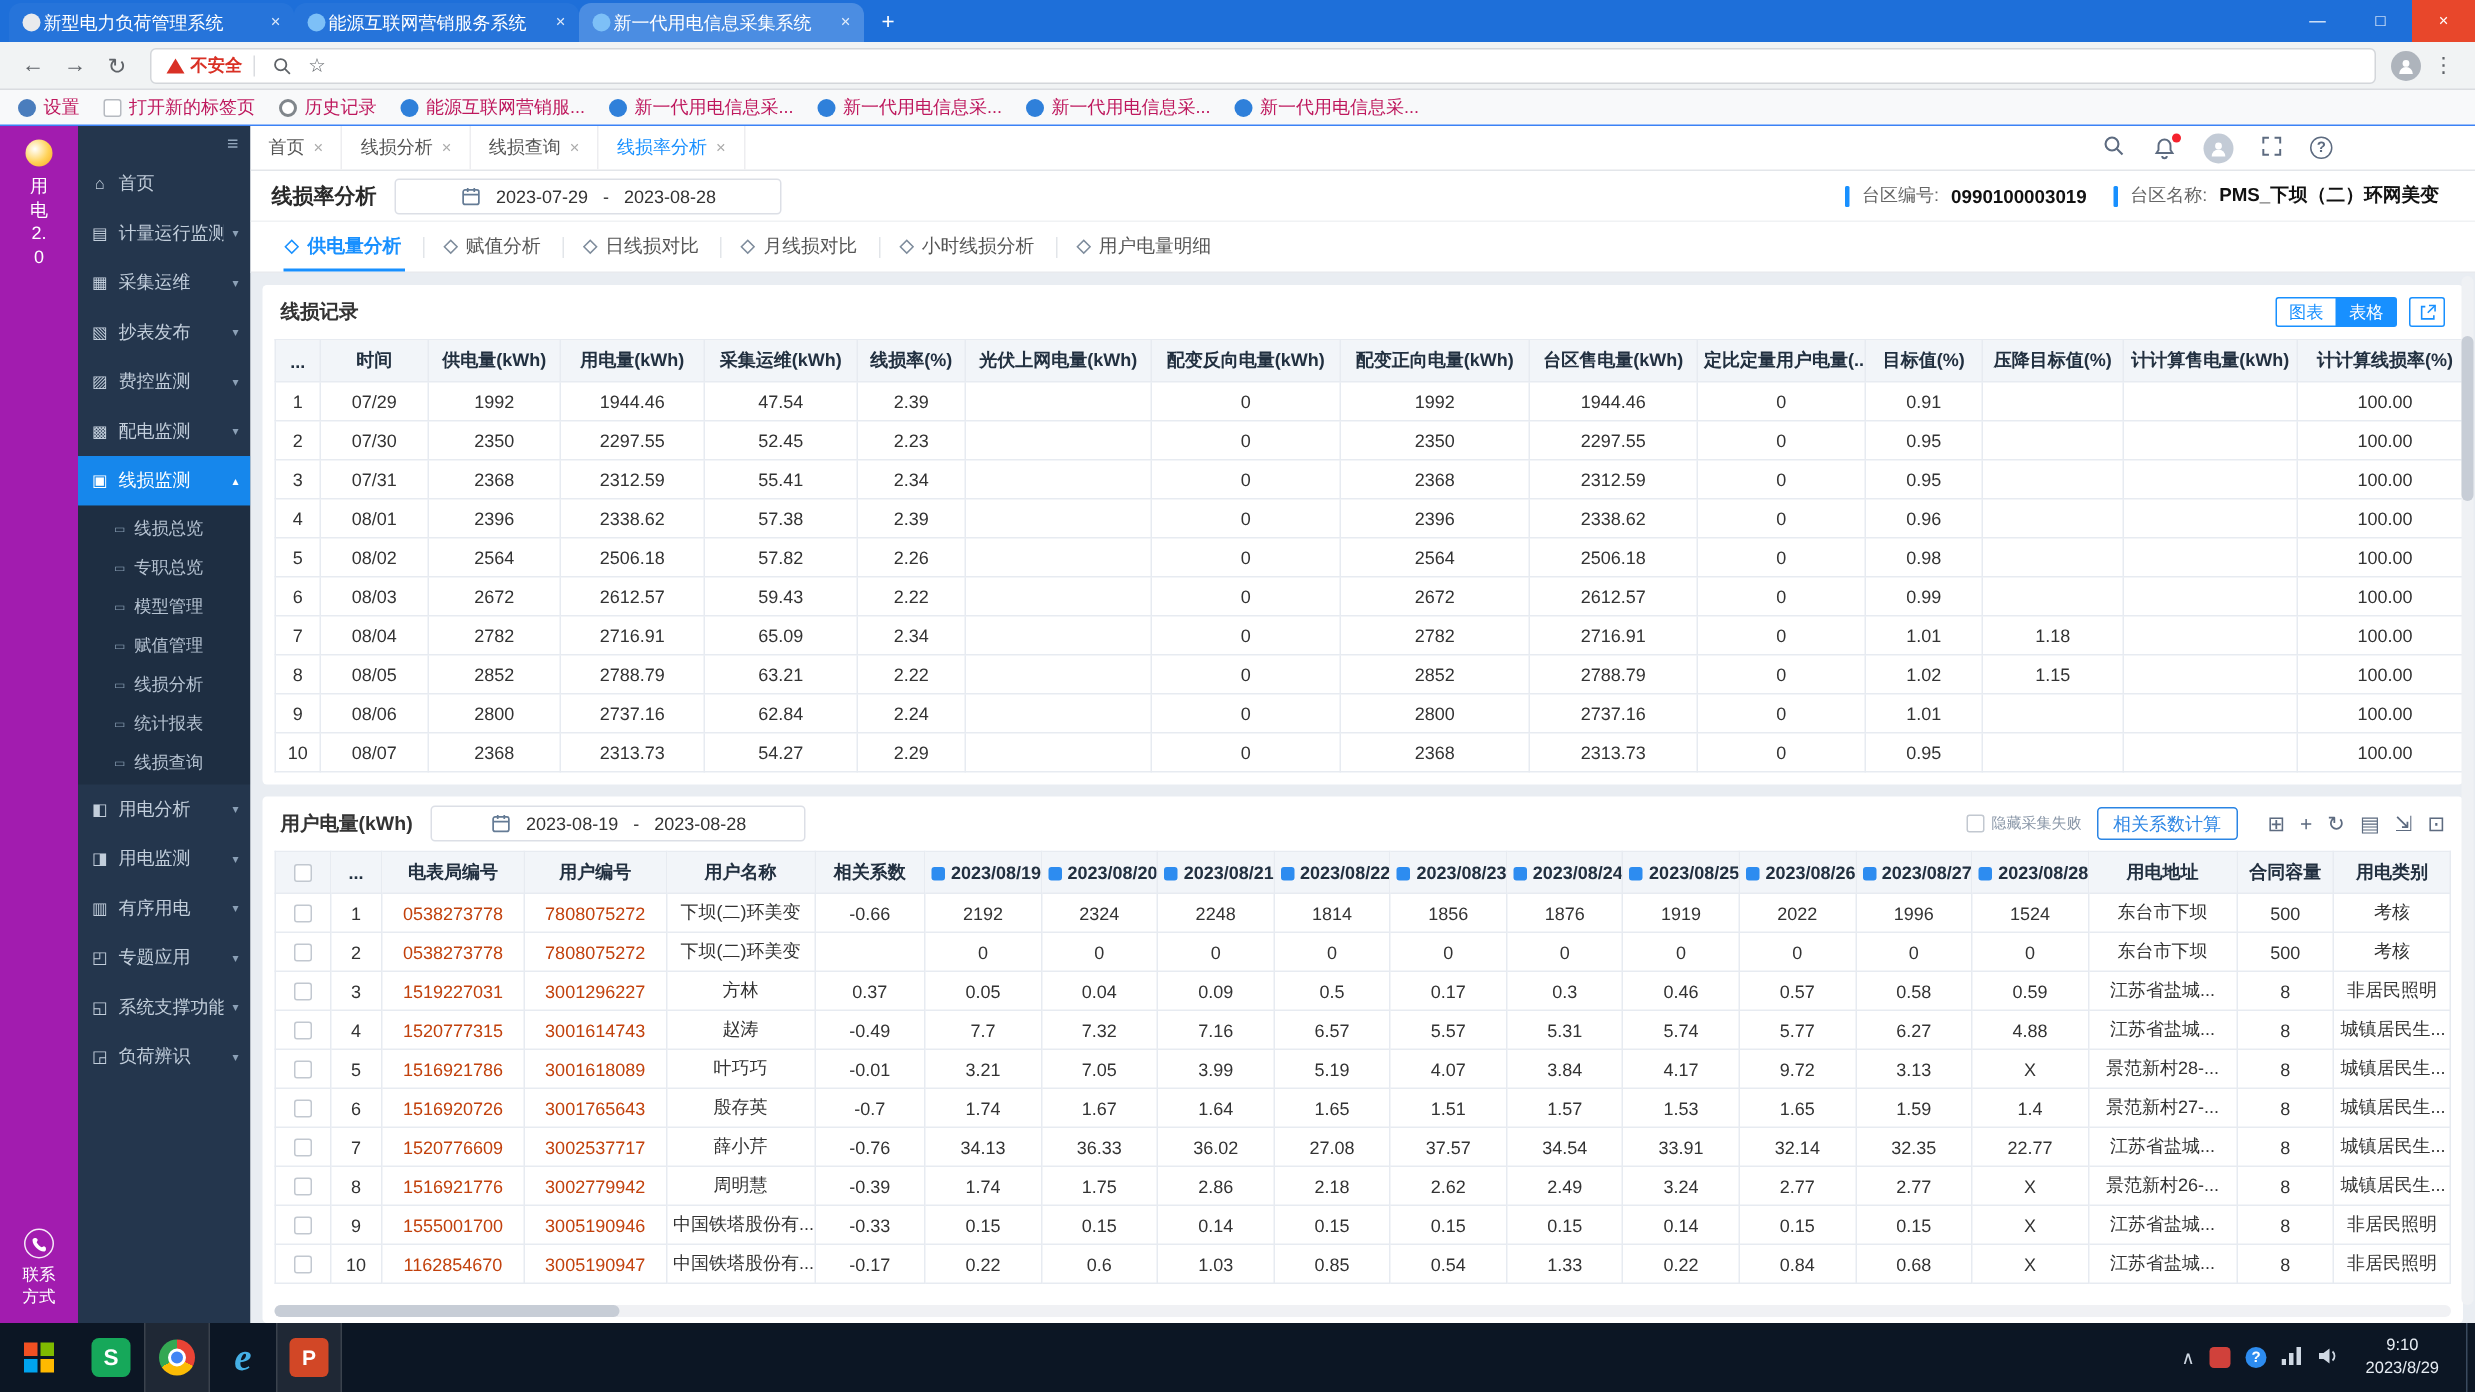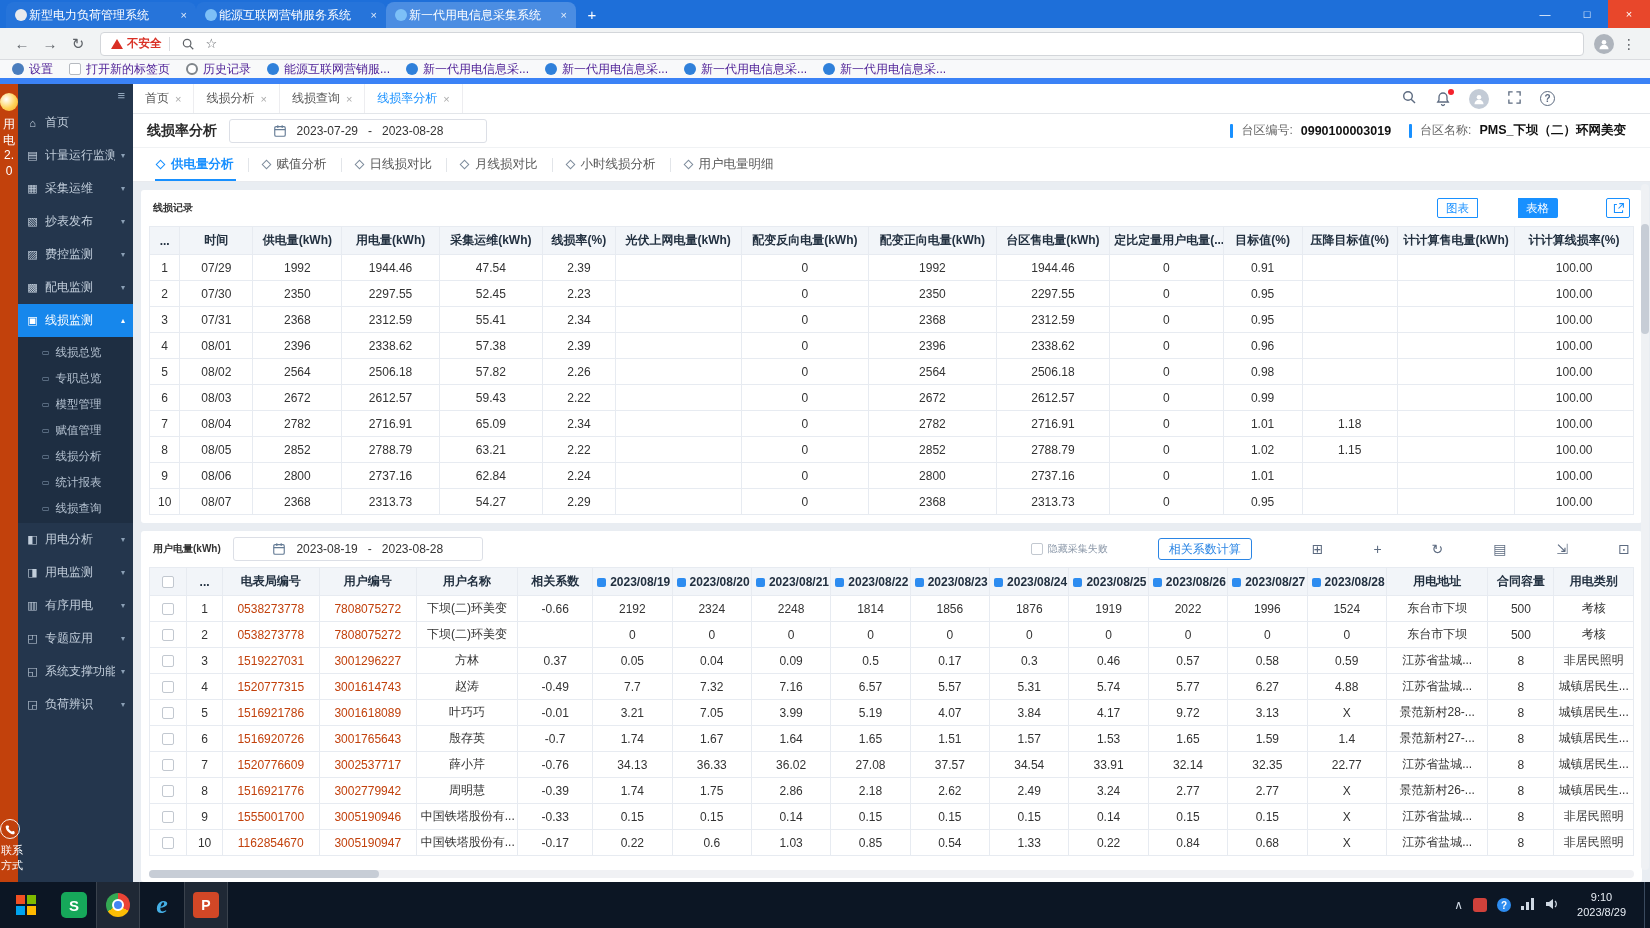--- a/index.html
+++ b/index.html
@@ -26,31 +26,31 @@
   .navbtn { width:24px; height:24px; display:flex; align-items:center; justify-content:center; color:#5f6368; font-size:15px; }
   .urlbar { flex:1; height:24px; background:#fff; border:1px solid #d3d6da; border-radius:4px; display:flex; align-items:center; gap:7px; padding:0 10px; margin:0 6px; font-size:12px; color:#202124; }
   .warn { color:#d93025; display:flex; align-items:center; gap:4px; font-weight:bold; font-size:11.5px; flex:none; }
   .warn-tri { width:0; height:0; border-left:6px solid transparent; border-right:6px solid transparent; border-bottom:10px solid #d93025; }
   .urldiv { width:1px; height:14px; background:#dadce0; flex:none; }
   .urltext { flex:1; overflow:hidden; white-space:nowrap; }
   .star { color:#5f6368; font-size:13px; flex:none; }
   .tbrowico { width:22px; display:flex; align-items:center; justify-content:center; color:#5f6368; font-size:14px; }
   .bavatar { width:20px; height:20px; border-radius:50%; background:#aeb4bc; display:flex; align-items:center; justify-content:center; overflow:hidden; }
 
-  .bookmarks { position:absolute; top:60px; left:0; right:0; height:24px; background:#f8f9fa; border-bottom:6px solid #3b82f6; display:flex; align-items:center; gap:16px; padding:0 12px; color:#4c1d95; font-size:12px; }
+  .bookmarks { position:absolute; top:60px; left:0; right:0; height:24px; background:#f8f9fa; border-bottom:1px solid #3b82f6; display:flex; align-items:center; gap:16px; padding:0 12px; color:#be185d; font-size:12px; }
   .bm { display:flex; align-items:center; gap:5px; }
   .bmico { width:12px; height:12px; flex:none; }
   .bm-gear { background:#4a7dbd; border-radius:50%; }
   .bm-page { background:#fff; border:1px solid #b6bac0; border-radius:2px; }
   .bm-history { background:#fff; border:2px solid #80868b; border-radius:50%; }
   .bm-site { background:#2f80da; border-radius:50%; }
 
   
   .app { position:absolute; top:84px; left:0; right:0; bottom:46px; display:flex; }
-  .rail { width:18px; background:#c2410c; position:relative; flex:none; }
+  .rail { width:52px; background:#a21caf; position:relative; flex:none; }
   .logo { width:18px; height:18px; border-radius:50%; background:radial-gradient(circle at 35% 35%, #ffffff, #ffd257 55%, #f5a623); margin:9px auto 6px; }
   .brandv { color:#fff; font-size:12px; width:16px; margin:0 auto; line-height:1.3; text-align:center; word-break:break-all; }
   .contact { position:absolute; bottom:10px; left:0; width:100%; text-align:center; }
   .contact-ico { width:20px; height:20px; border:1px solid rgba(255,255,255,.9); border-radius:50%; margin:0 auto 4px; display:flex; align-items:center; justify-content:center; }
   .contact-txt { color:#fff; font-size:11px; width:24px; margin:0 auto; line-height:1.3; word-break:break-all; }
 
   .sidebar { width:115px; background:#24364d; flex:none; overflow:hidden; }
   .collapse { height:22px; display:flex; justify-content:flex-end; align-items:center; padding-right:8px; color:#93a7bc; font-size:13px; }
   .mitem { height:33px; display:flex; align-items:center; padding:0 8px; color:#c2cedb; font-size:12px; gap:6px; }
   .mitem.active { background:#1687ec; color:#fff; }
@@ -86,22 +86,22 @@
   .subtab.active { color:#1890ff; font-weight:bold; }
   .subtab.active::after { content:''; position:absolute; left:12px; right:12px; bottom:0; height:2px; background:#1890ff; }
   .diamond { width:7px; height:7px; border:1.3px solid #7e8c9c; transform:rotate(45deg); flex:none; }
   .subtab.active .diamond { border-color:#1890ff; }
   .stdiv { width:1px; height:14px; background:#e2e5e9; }
 
   .content { flex:1; overflow:hidden; padding:8px 8px 0 8px; display:flex; flex-direction:column; gap:8px; }
   .card { background:#fff; border-radius:3px; }
   #card2 { flex:1; overflow:hidden; display:flex; flex-direction:column; }
   .cardhead { height:36px; display:flex; align-items:center; padding:0 12px; gap:12px; flex:none; }
-  .cardtitle { font-size:10px; font-weight:bold; color:#333; white-space:nowrap; }
-  .rightgrp { margin-left:auto; display:flex; align-items:center;gap:40px; }
+  .cardtitle { font-size:13px; font-weight:bold; color:#333; white-space:nowrap; }
+  .rightgrp { margin-left:auto; display:flex; align-items:center; }
   .tblwrap { padding:0 8px 8px; overflow:hidden; }
   #card2 .tblwrap { flex:1; padding-bottom:0; }
 
   table { width:100%; border-collapse:collapse; table-layout:fixed; }
   th,td { border:1px solid #e7ebf1; font-size:12px; color:#333; text-align:center; white-space:nowrap; overflow:hidden; padding:0 4px; }
   th { background:#f2f5f9; height:28px; font-weight:bold; color:#223040; }
   td { height:26px; background:#fff; }
   td.link { color:#c2410c; }
   .cb { display:inline-block; width:12px; height:12px; border:1px solid #c2c8d0; border-radius:2px; background:#fff; vertical-align:middle; }
   .dico { display:inline-block; width:9px; height:9px; background:#2d8cf0; border-radius:2px; margin-right:4px; vertical-align:middle; }

